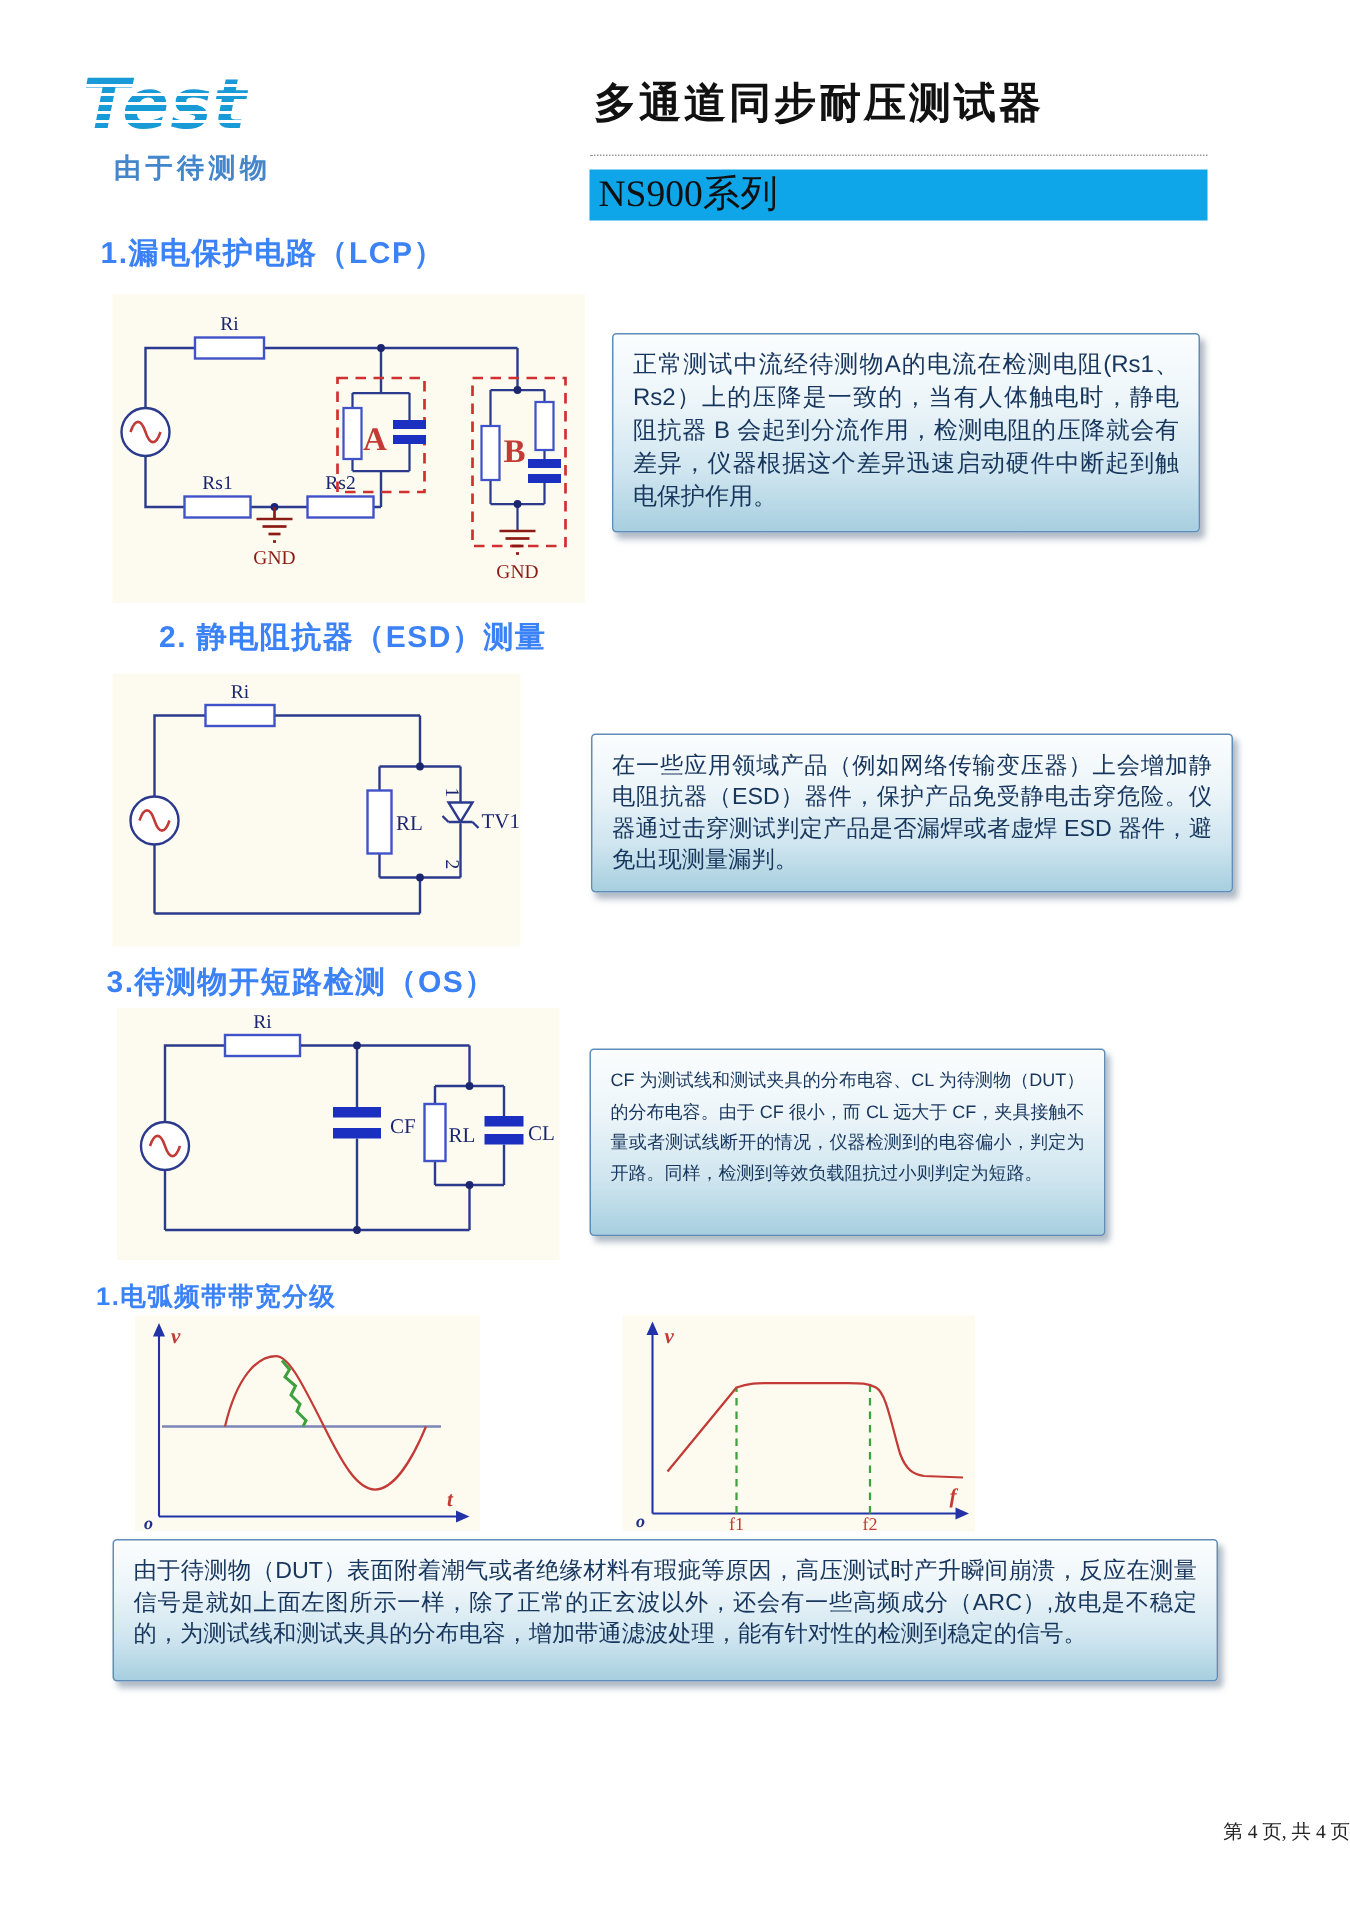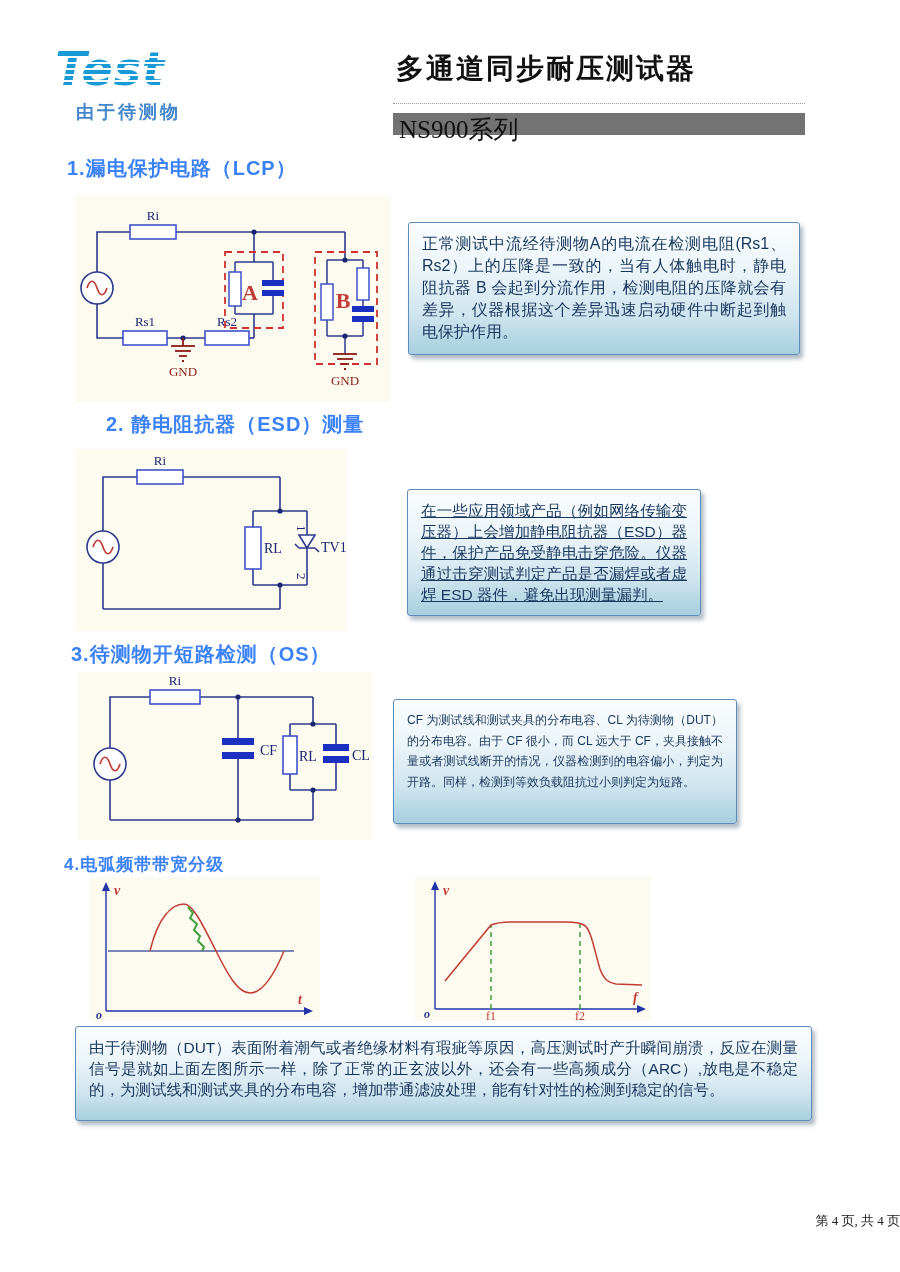--- a/index.html
+++ b/index.html
@@ -11,38 +11,38 @@
              color:#189AD7;letter-spacing:1px;}
   .logo-stripes{position:absolute;left:50px;top:52px;width:130px;height:44px;pointer-events:none;
              background:repeating-linear-gradient(180deg,rgba(255,255,255,0) 0 4px,#ffffff 4px 6px);}
   .logo-sub{position:absolute;left:76px;top:100px;font-size:18px;font-weight:700;color:#4486CB;
              letter-spacing:3px;}
 
   
   .doc-title{position:absolute;left:396px;top:50px;font-size:28px;font-weight:800;color:#111;
              letter-spacing:2px;}
   .header-rule{position:absolute;left:393px;top:103px;width:412px;border-top:1px dotted #9a9a9a;}
-  .series-banner{position:absolute;left:393px;top:113px;width:412px;height:22px;background:#737373;
+  .series-banner{position:absolute;left:393px;top:113px;width:412px;height:34px;background:#0ea5e9;
              font-family:"Liberation Serif",serif;font-size:25px;color:#101010;line-height:34px;
              padding-left:6px;box-sizing:border-box;}
 
   .sec-heading{position:absolute;font-size:20px;font-weight:800;color:#3b82f6;letter-spacing:1px;text-align:right;}
   #h1{left:67px;top:155px;} #h2{left:67px;top:411px;margin-left:39px;} #h3{left:71px;top:641px;}
   #h4{left:64px;top:853px;font-size:17px;}
 
   .circuit{position:absolute;background:#FDFBEF;}
   #c1{left:75px;top:196px;} #c2{left:75px;top:449px;} #c3{left:78px;top:672px;}
   #g1{left:90px;top:877px;} #g2{left:415px;top:877px;}
 
   .note-box{position:absolute;box-sizing:border-box;padding:10px 13px;color:#17365D;
      background:linear-gradient(180deg,#fbfdfe 0%,#ecf5f9 35%,#cfe5ef 70%,#a7cfdf 100%);
      border:1px solid #5f8cb8;border-radius:3px;text-align:justify;
      box-shadow:3px 4px 4px rgba(110,130,150,.55), inset 0 1px 0 rgba(255,255,255,.8);}
   #n1{left:408px;top:222px;width:392px;min-height:133px;font-size:16px;line-height:22px;}
-  #n2{left:407px;top:489px;width:294px;min-height:106px;font-size:15.5px;line-height:21px;text-decoration:underline;}
+  #n2{left:394px;top:489px;width:428px;min-height:106px;font-size:15.5px;line-height:21px;}
   #n3{left:393px;top:699px;width:344px;min-height:125px;font-size:12px;line-height:20.5px;}
   #n4{left:75px;top:1026px;width:737px;min-height:95px;font-size:15.5px;line-height:21px;}
 
   .footer{position:absolute;left:0;top:1212px;width:100%;text-align:right;
      font-family:"Liberation Serif",serif;font-size:13px;color:#222;}
 
   svg text{font-family:"Liberation Serif",serif;}
   .lbl{fill:#1B2670;font-size:13px;}
   .lbl2{fill:#1B2670;font-size:14px;}
   .big-red{fill:#C23B36;font-size:22px;font-weight:bold;}
@@ -239,21 +239,21 @@
     <g fill="#1B2670">
       <circle cx="160" cy="25" r="2.6"></circle>
         <circle cx="235" cy="52" r="2.6"></circle>
       <circle cx="235" cy="118" r="2.6"></circle>
         <circle cx="160" cy="148" r="2.6"></circle>
     </g>
   </svg>
 
   <div id="n3" class="note-box">CF 为测试线和测试夹具的分布电容、CL 为待测物（DUT）的分布电容。由于 CF 很小，而 CL 远大于 CF，夹具接触不量或者测试线断开的情况，仪器检测到的电容偏小，判定为开路。同样，检测到等效负载阻抗过小则判定为短路。</div>
 
-  <div id="h4" class="sec-heading">4.电弧频带带宽分级</div>
+  <div id="h4" class="sec-heading">1.电弧频带带宽分级</div>
 
   <svg id="g1" class="circuit" width="230" height="144" viewBox="0 0 230 144">
     <g stroke="#2233A8" stroke-width="1.4" fill="none">
       <path d="M16 134 L16 12"></path>
         <path d="M16 134 L216 134"></path>
     </g>
     <polygon points="16,5 12,14 20,14" fill="#2233A8"></polygon>
     <polygon points="223,134 214,130 214,138" fill="#2233A8"></polygon>
     <path d="M18 74 L204 74" stroke="#7B86B8" stroke-width="1.8" fill="none"></path>
     <path d="M60 74 C68 40,82 27,94 27 C102 27,110 42,126 74 C138 98,148 116,160 116 C172 116,184 98,194 74" stroke="#C23B36" stroke-width="1.5" fill="none"></path>

